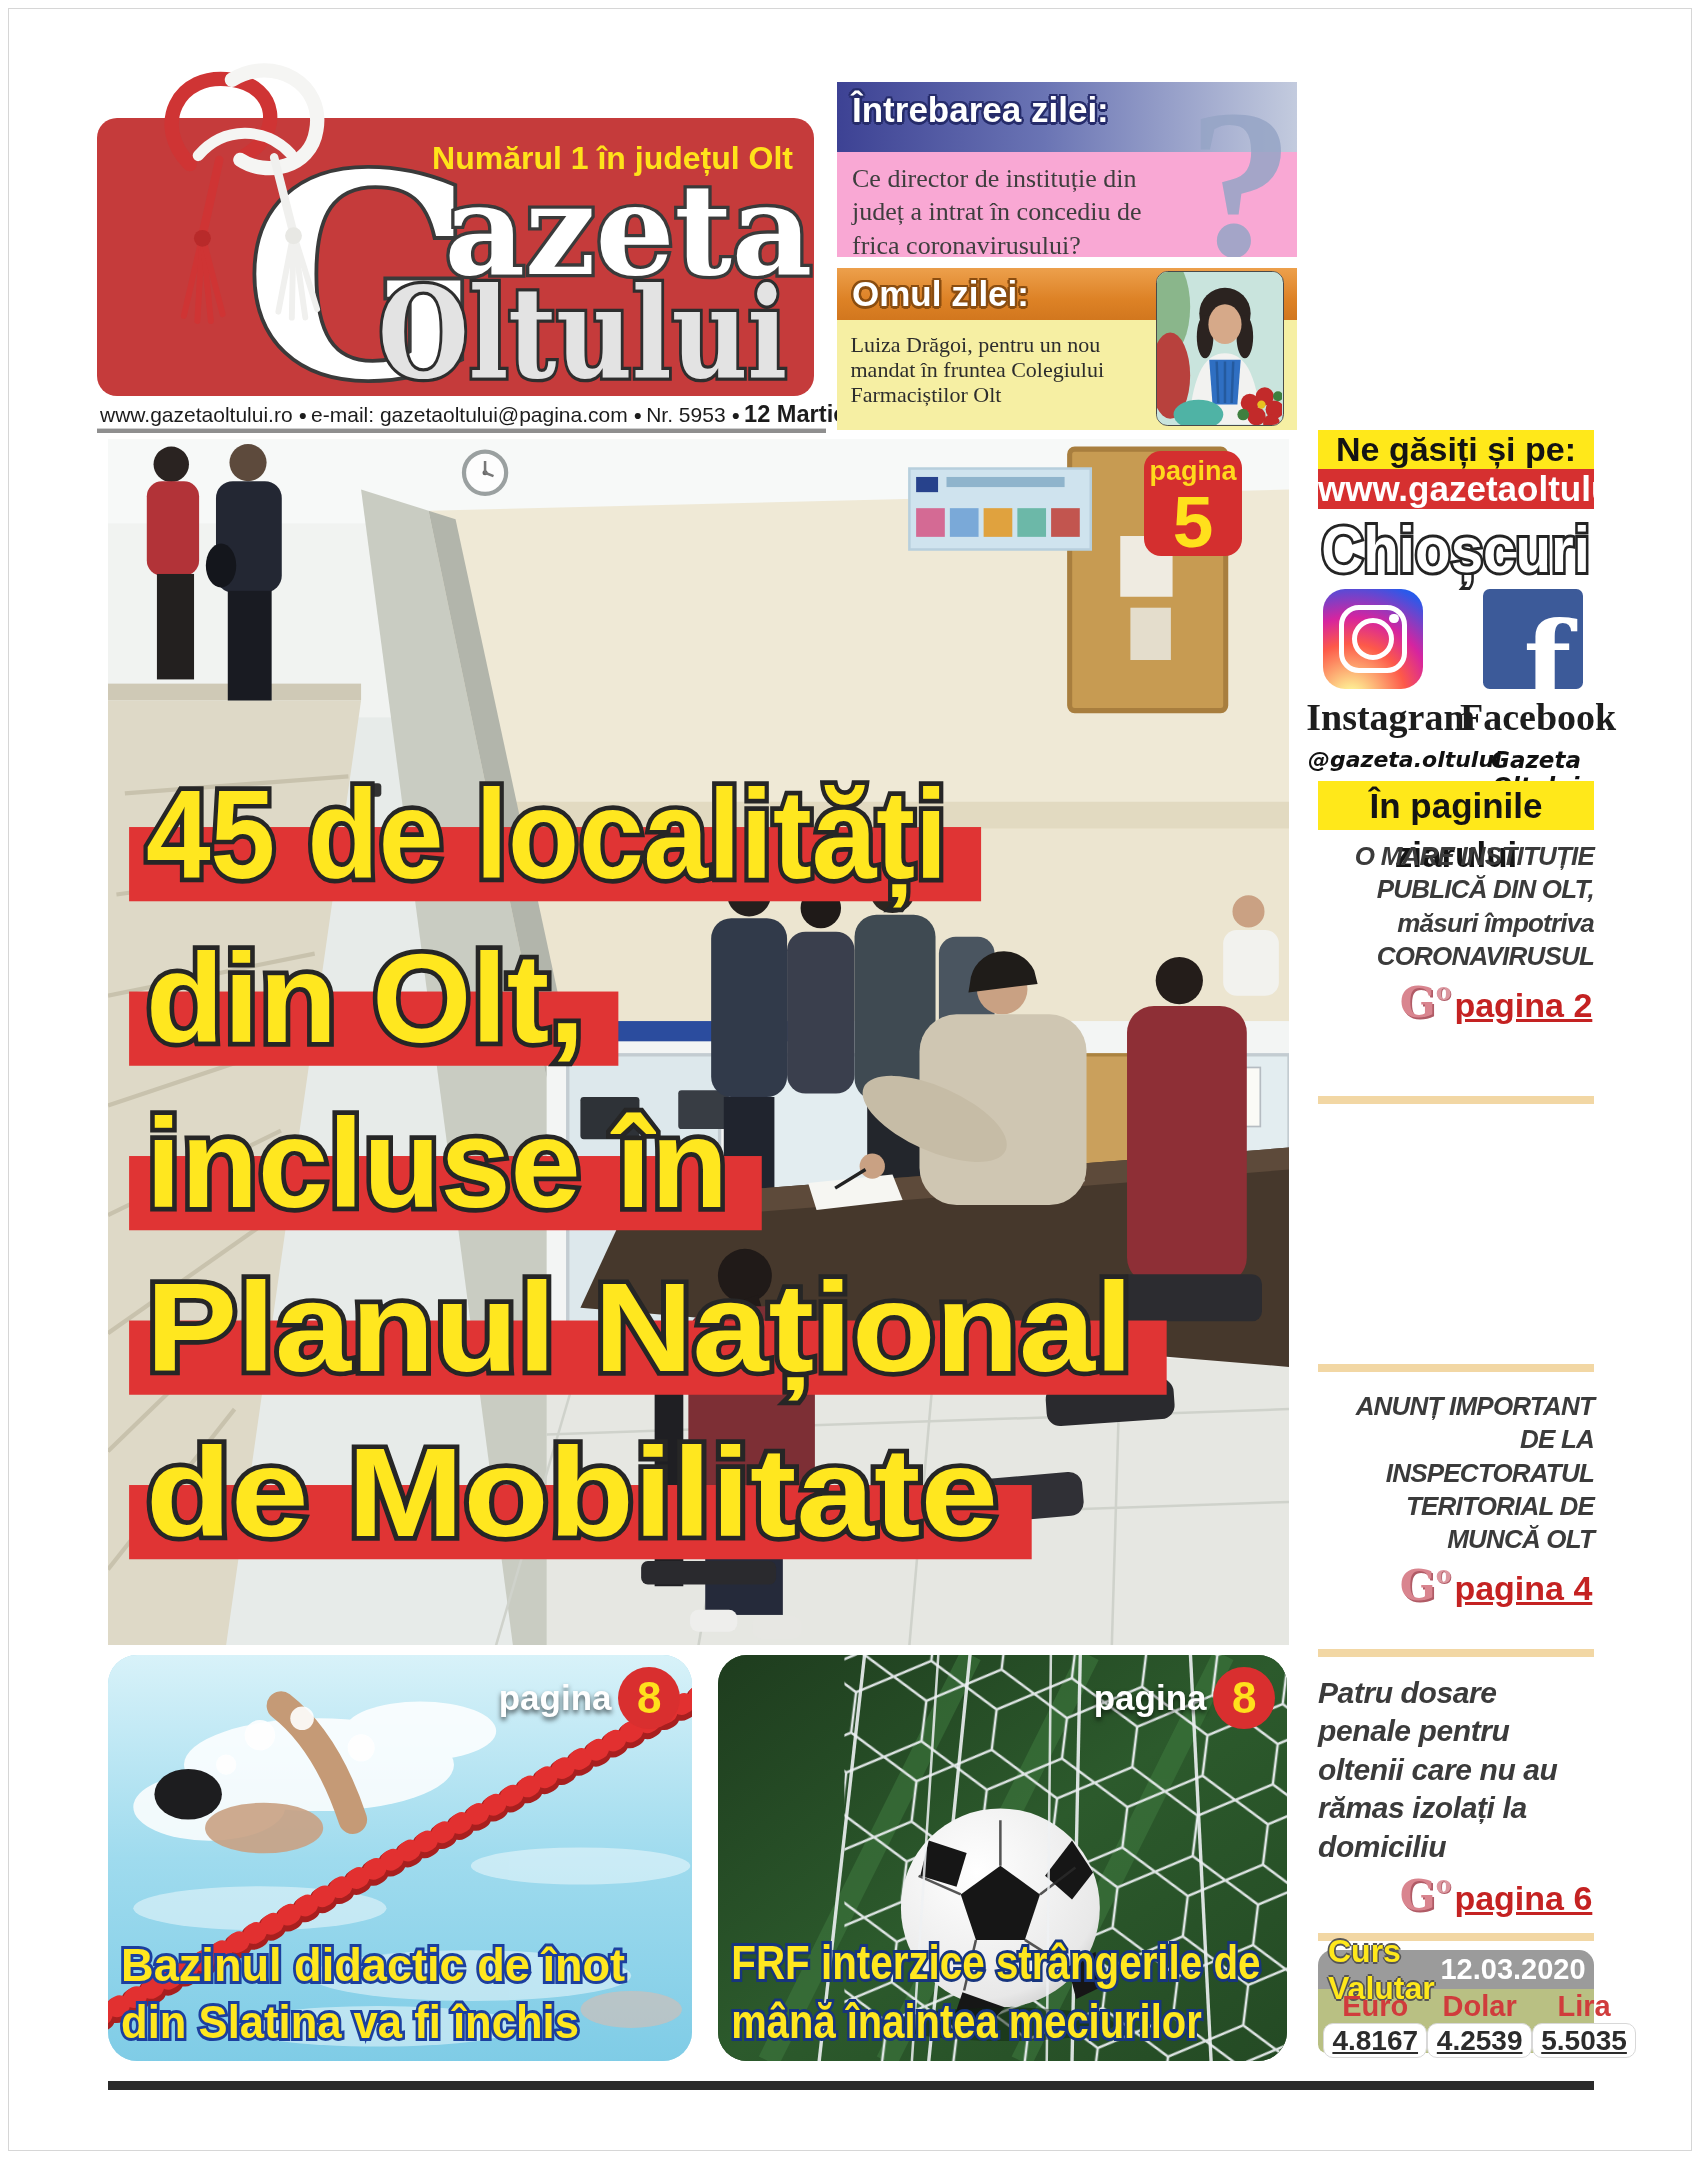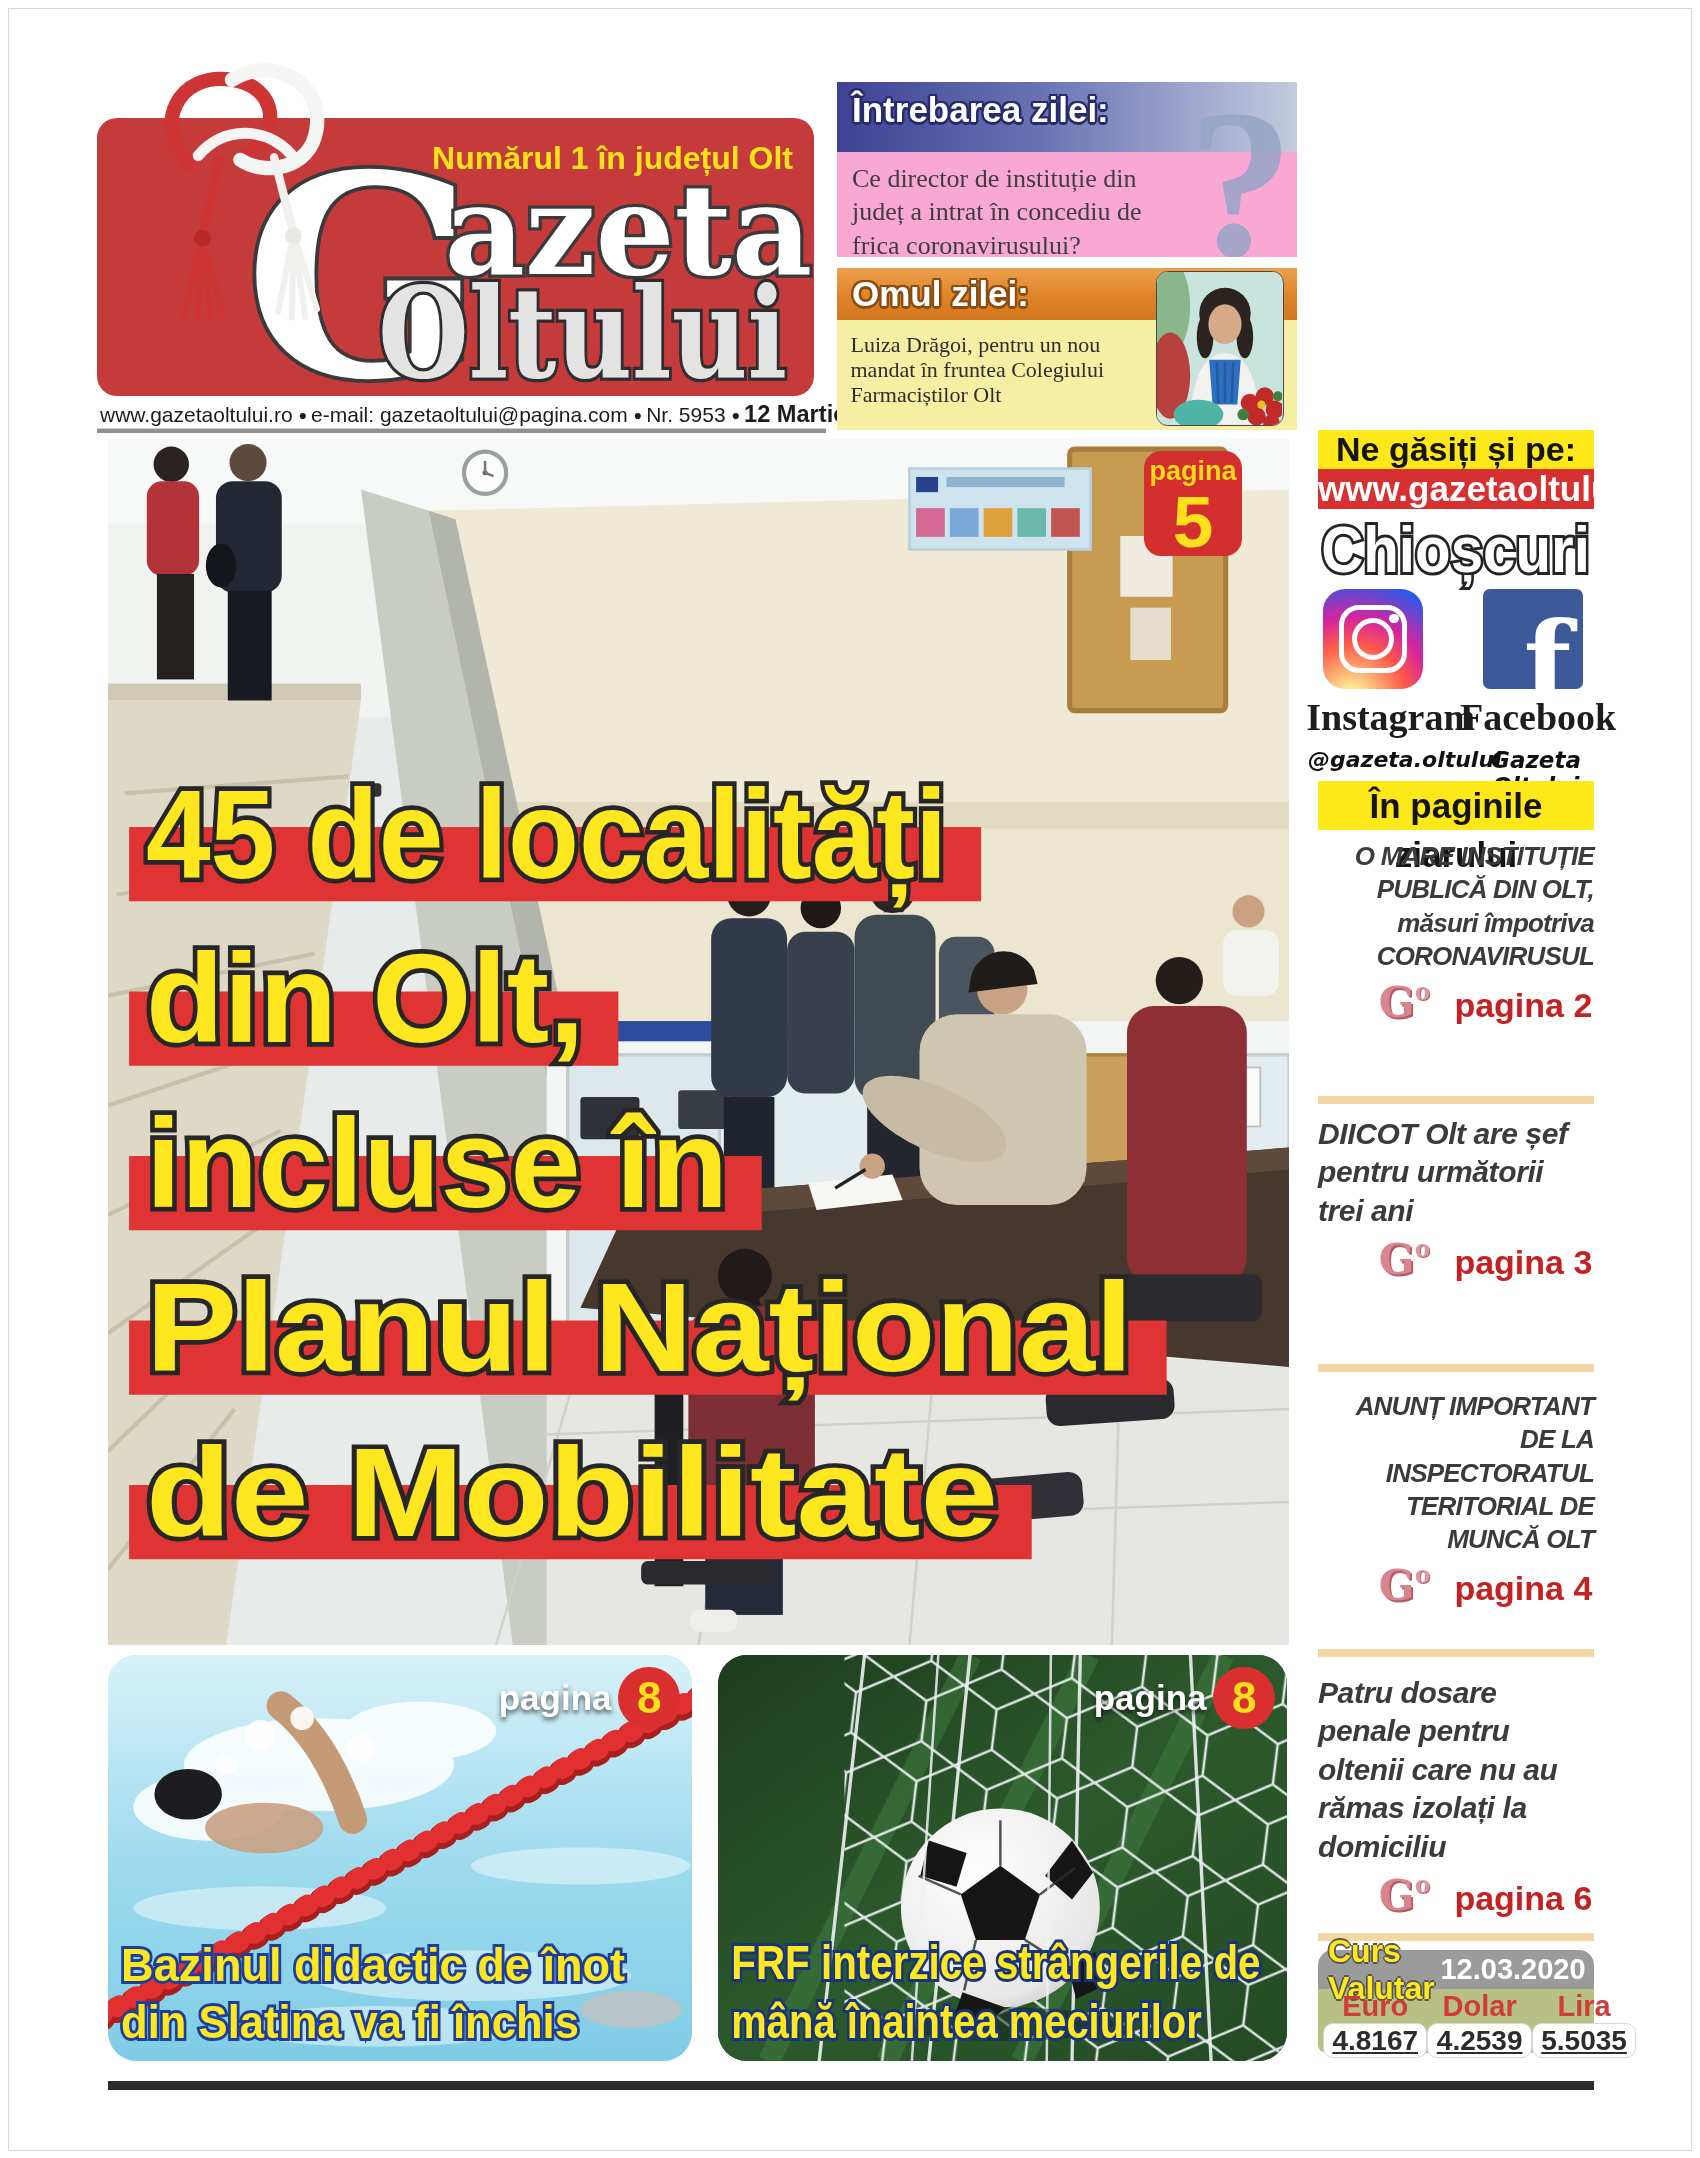--- a/index.html
+++ b/index.html
@@ -92,21 +92,21 @@
 
   .teaser { position:absolute; left:0; width:276px; color:#3b3b3b; cursor:pointer; }
   .teaser-title { font-weight:bold; font-style:italic; font-size:30px; line-height:1.28;
                   letter-spacing:-0.4px; }
   .teaser.dense .teaser-title { font-size:26px; letter-spacing:-0.8px;text-align:right; }
   .teaser-pageline { text-align:right; margin-top:5px; padding-right:1.7px; }
   .go-g { font-family:"DejaVu Serif", serif; font-weight:bold; font-size:42px; color:#d9858f;
           text-shadow:1.7px 1.7px 0 #b05b66; }
   .go-o { font-family:"DejaVu Serif", serif; font-weight:bold; font-size:23.6px; color:#dc98a0;
           position:relative; top:-17px; text-shadow:0.8px 0.8px 0 #b05b66; }
-  .page-ref { font-weight:bold; font-size:34px; color:#c42222; margin-left:24px; }
+  .page-ref { font-weight:bold; font-size:34px; color:#c42222; margin-left:3px;text-decoration:underline; }
   .divider { position:absolute; left:0; width:276px; height:7.6px; background:#f2d7a4; }
 
   .curs { position:absolute; left:0; top:1520px; width:276px; height:103px; }
   .curs-head { height:39px; background:#9b9b9b; border-radius:15px 15px 0 0; display:flex;
                align-items:center; justify-content:space-between; padding:0 8.4px 0 10px; }
   .curs-title { font-weight:bold; font-size:32px; color:#ffe81a;
                 text-shadow:-1.7px 0 0 #555, 1.7px 0 0 #555, 0 1.7px 0 #555, 0 -1.7px 0 #555; }
   .curs-date { font-weight:bold; font-size:29px; color:#fff; }
   .curs-body { height:64px; background:#b9c083; border-radius:0 0 8.4px 8.4px; display:flex;
                justify-content:space-around; padding:1.7px 5px 5px 5px; }
@@ -406,26 +406,20 @@
     <div class="bar-yellow in-pages">În paginile ziarului</div>
 
     <div class="teaser dense" style="top:410px;">
       <div class="teaser-title">O MARE INSTITUȚIE PUBLICĂ DIN OLT, măsuri împotriva CORONAVIRUSUL</div>
       <div class="teaser-pageline">
         <span class="go-g">G</span><span class="go-o">o</span><span class="page-ref">pagina 2</span>
       </div>
     </div>
     <div class="divider" style="top:666px;"></div>
 
-    <div class="teaser" style="top:685px;">
-      <div class="teaser-title">DIICOT Olt are șef pentru următorii trei ani</div>
-      <div class="teaser-pageline">
-        <span class="go-g">G</span><span class="go-o">o</span><span class="page-ref">pagina 3</span>
-      </div>
-    </div>
     <div class="divider" style="top:934px;"></div>
 
     <div class="teaser dense" style="top:960px;">
       <div class="teaser-title">ANUNȚ IMPORTANT DE LA INSPECTORATUL TERITORIAL DE MUNCĂ OLT</div>
       <div class="teaser-pageline">
         <span class="go-g">G</span><span class="go-o">o</span><span class="page-ref">pagina 4</span>
       </div>
     </div>
     <div class="divider" style="top:1219px;"></div>
 

